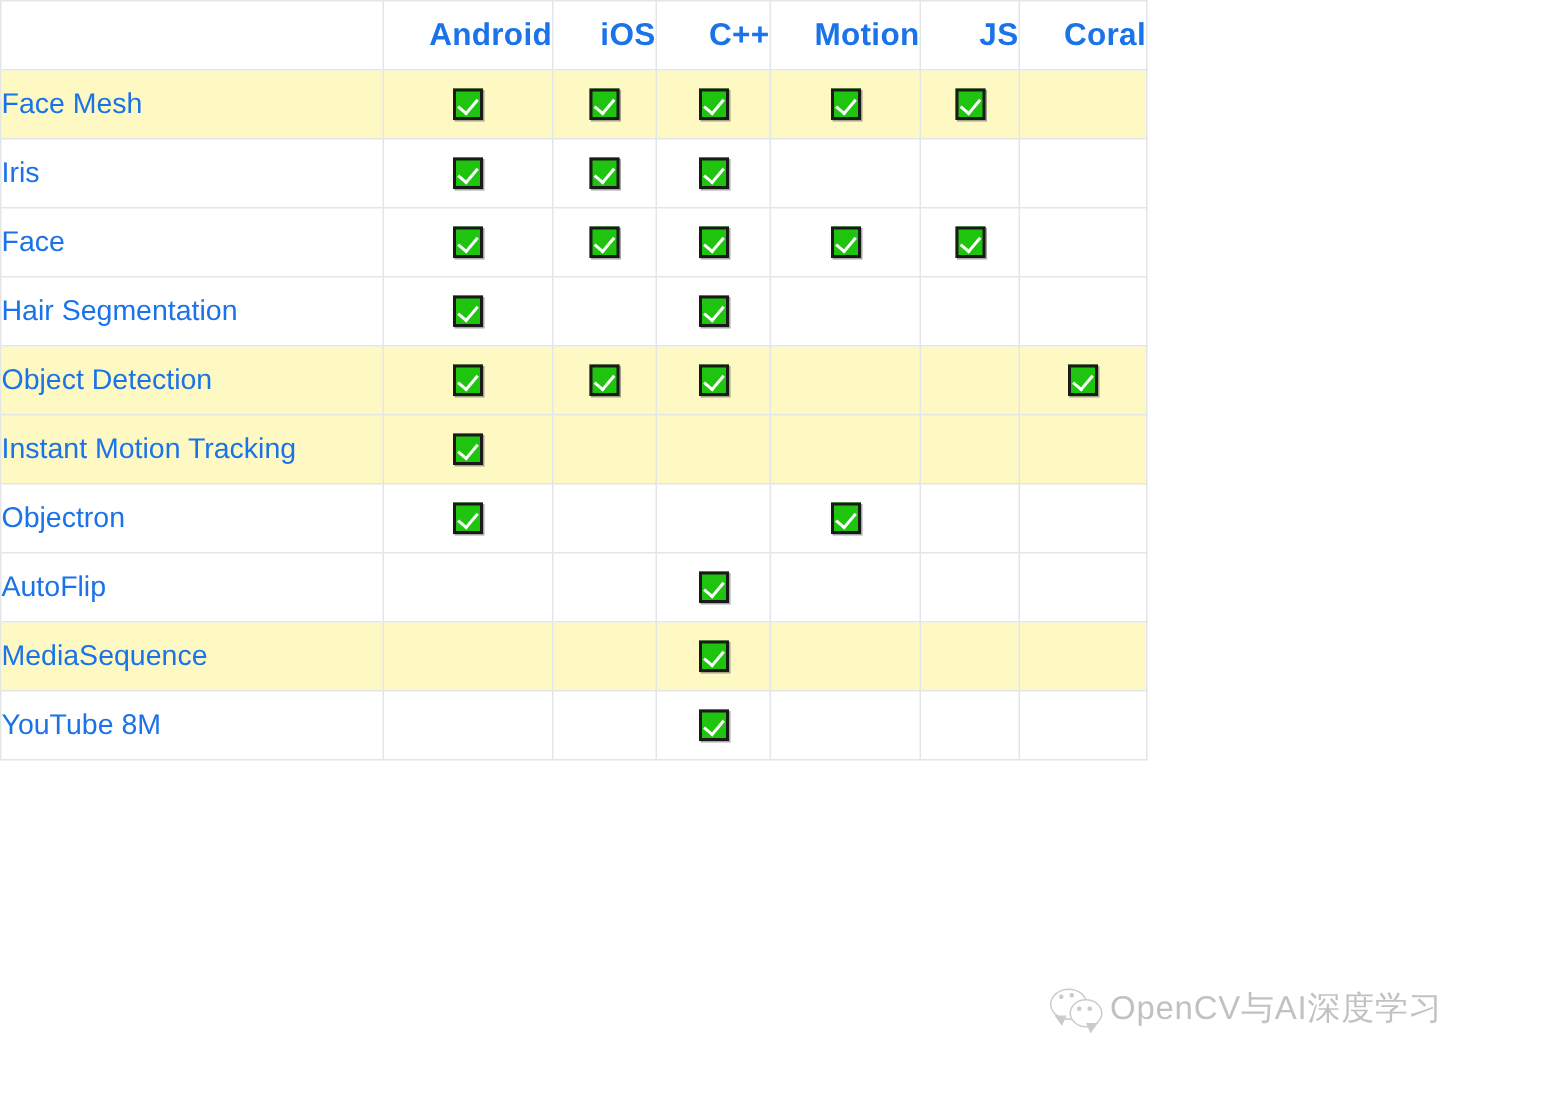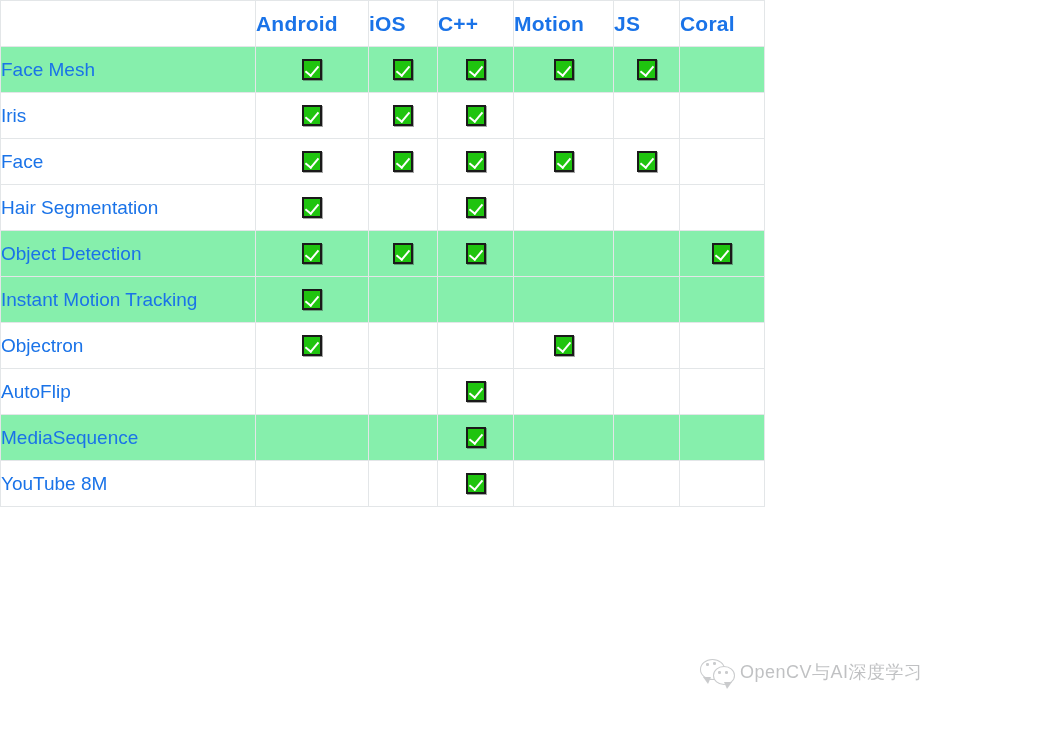--- a/index.html
+++ b/index.html
@@ -38,32 +38,32 @@
     height: 46px;
     vertical-align: middle;
     box-sizing: border-box;
   }
 
   #support-table thead th {
     background: #ffffff;
     color: #1a73e8;
     font-weight: bold;
     font-size: 21px;
-    text-align: left;
+    text-align: right;
     letter-spacing: 0.2px;
   }
   #support-table thead th.solution-head {
     text-align: left;
   }
 
   #support-table tbody td {
     background: #ffffff;
   }
   #support-table tbody tr.alt td {
-    background: #86efac;
+    background: #fef9c3;
   }
 
   td.solution-cell {
     text-align: left;
     padding-left: 22px;
     color: #1a73e8;
     font-size: 19px;
     font-weight: normal;
     white-space: nowrap;
   }
@@ -101,21 +101,21 @@
     left: 700px;
     top: 657px;
     display: flex;
     align-items: center;
     gap: 6px;
     opacity: 0.55;
     pointer-events: none;
     user-select: none;
   }
   #watermark .wm-text {
-    font-size: 18px;
+    font-size: 22px;
     color: #8d9093;
     font-family: "Liberation Sans", sans-serif;
     white-space: nowrap;
     letter-spacing: 0.5px;
   }
   #watermark .wm-logo {
     width: 34px;
     height: 30px;
     position: relative;
     flex: none;

